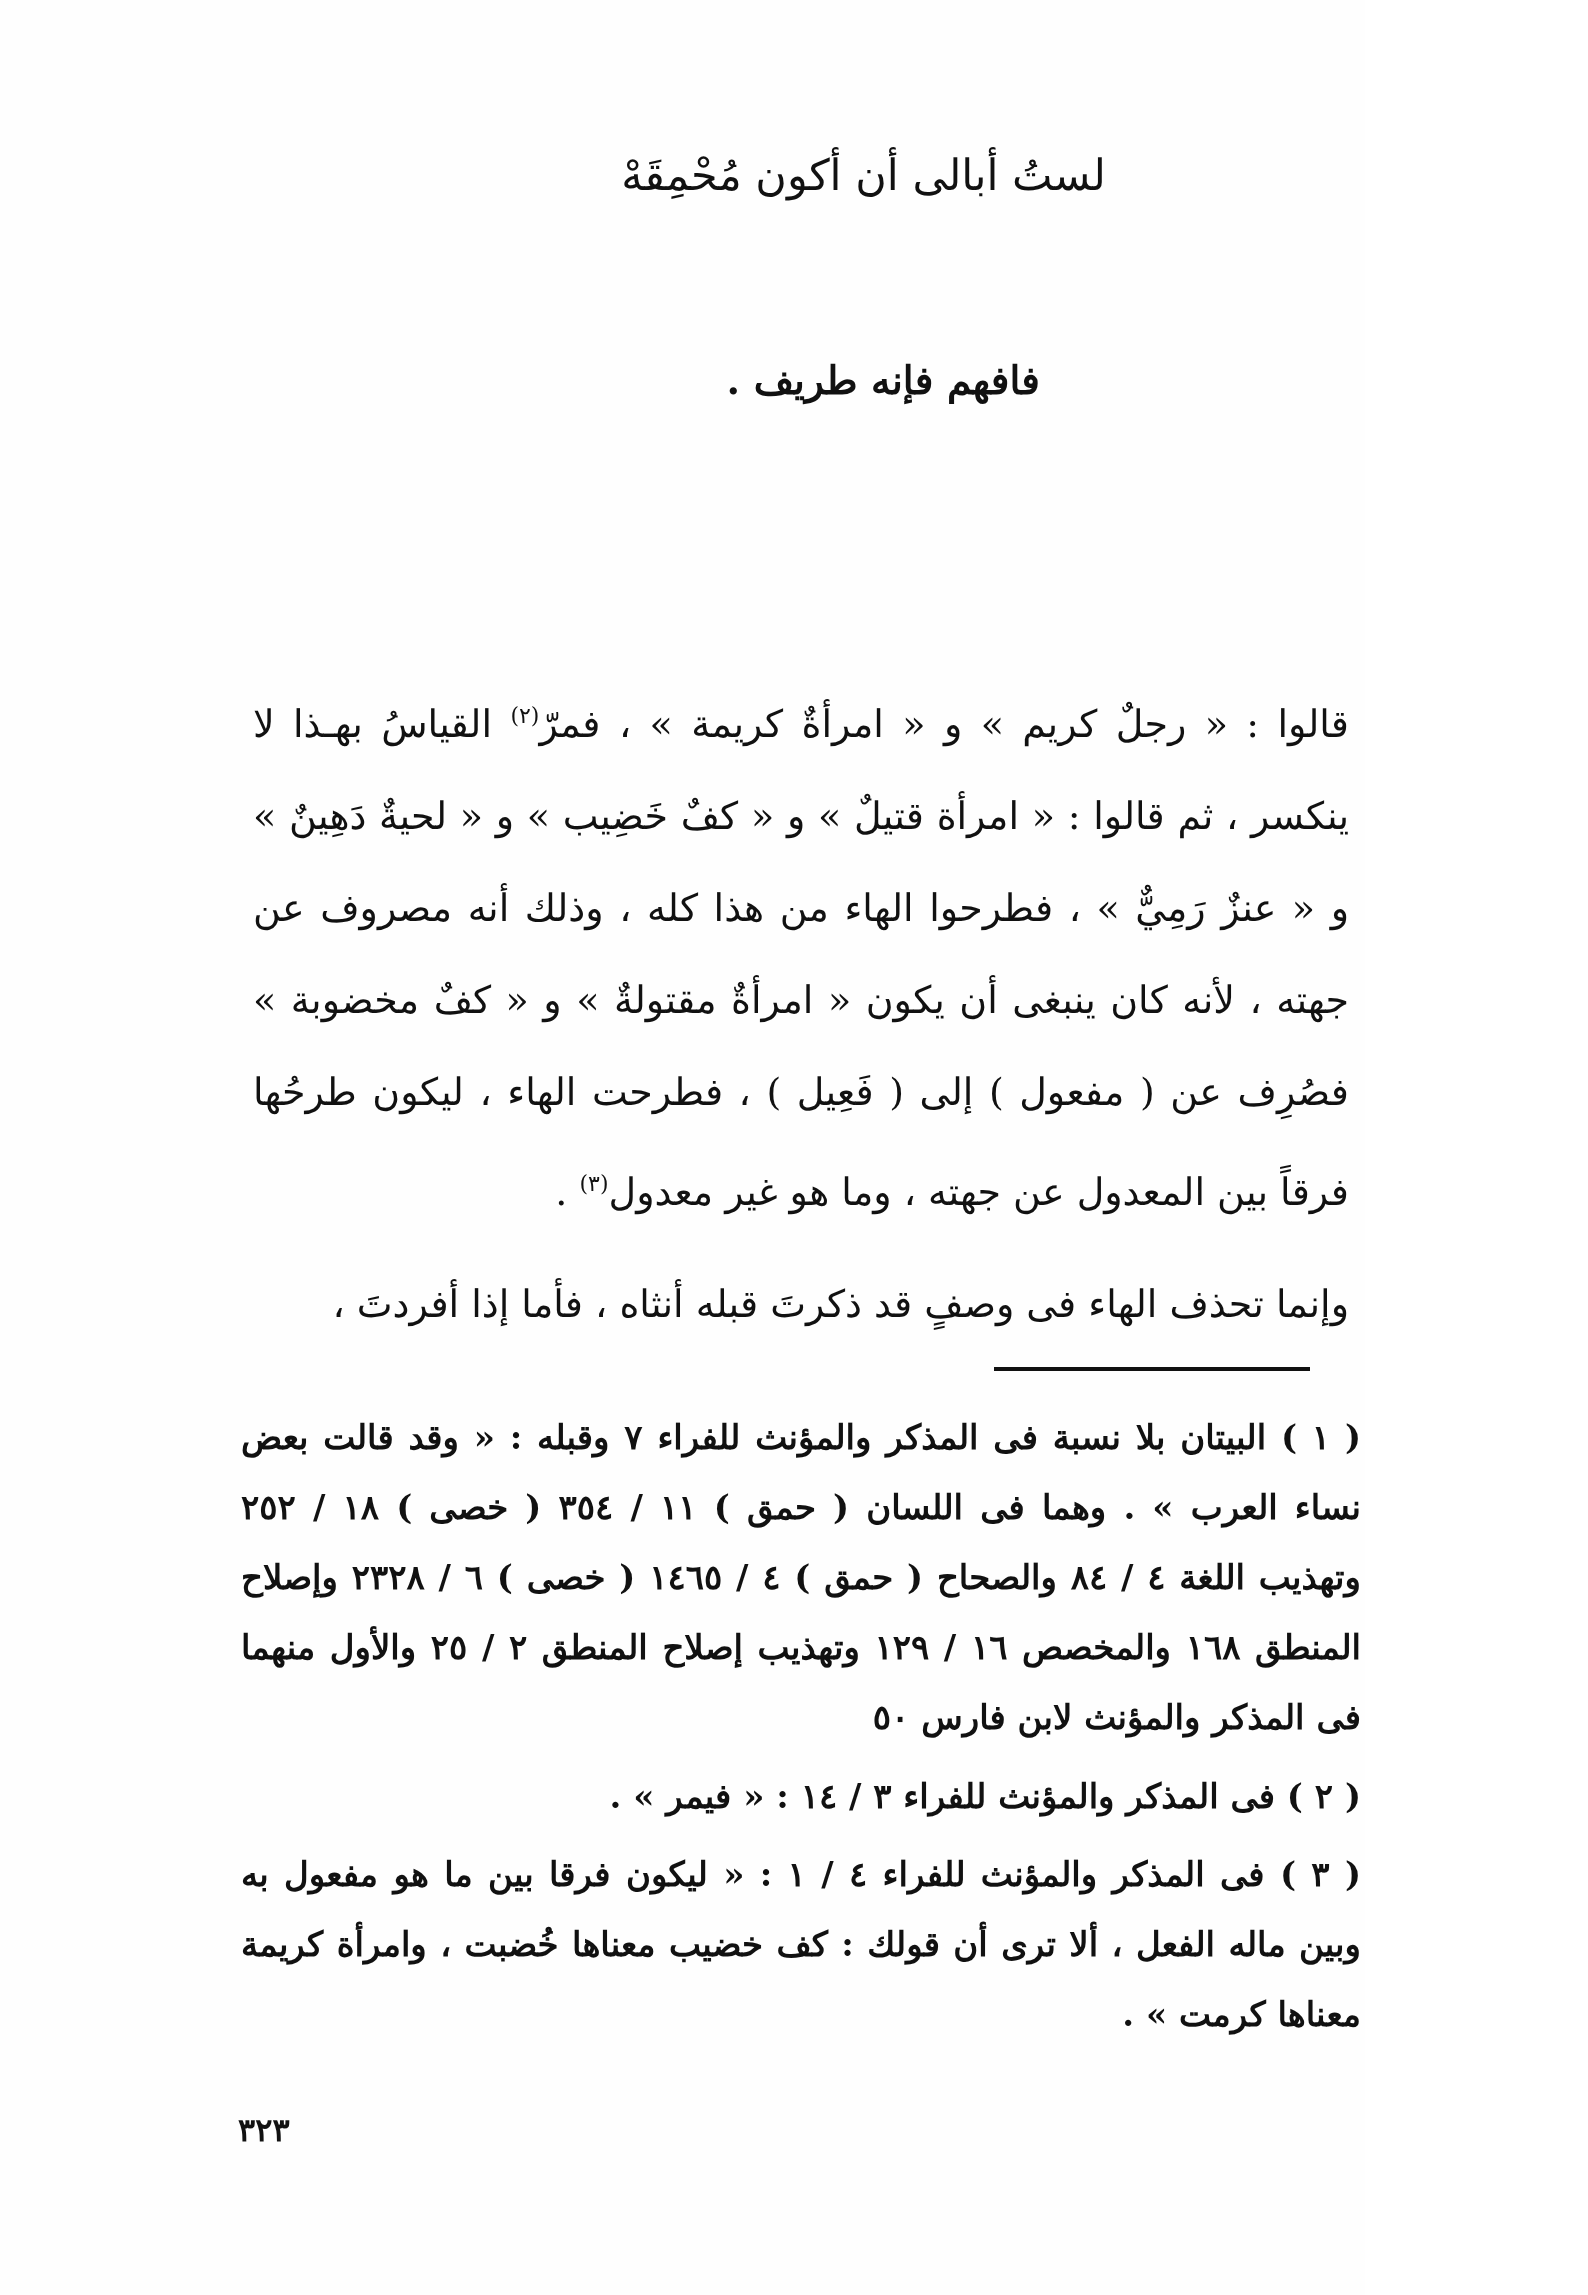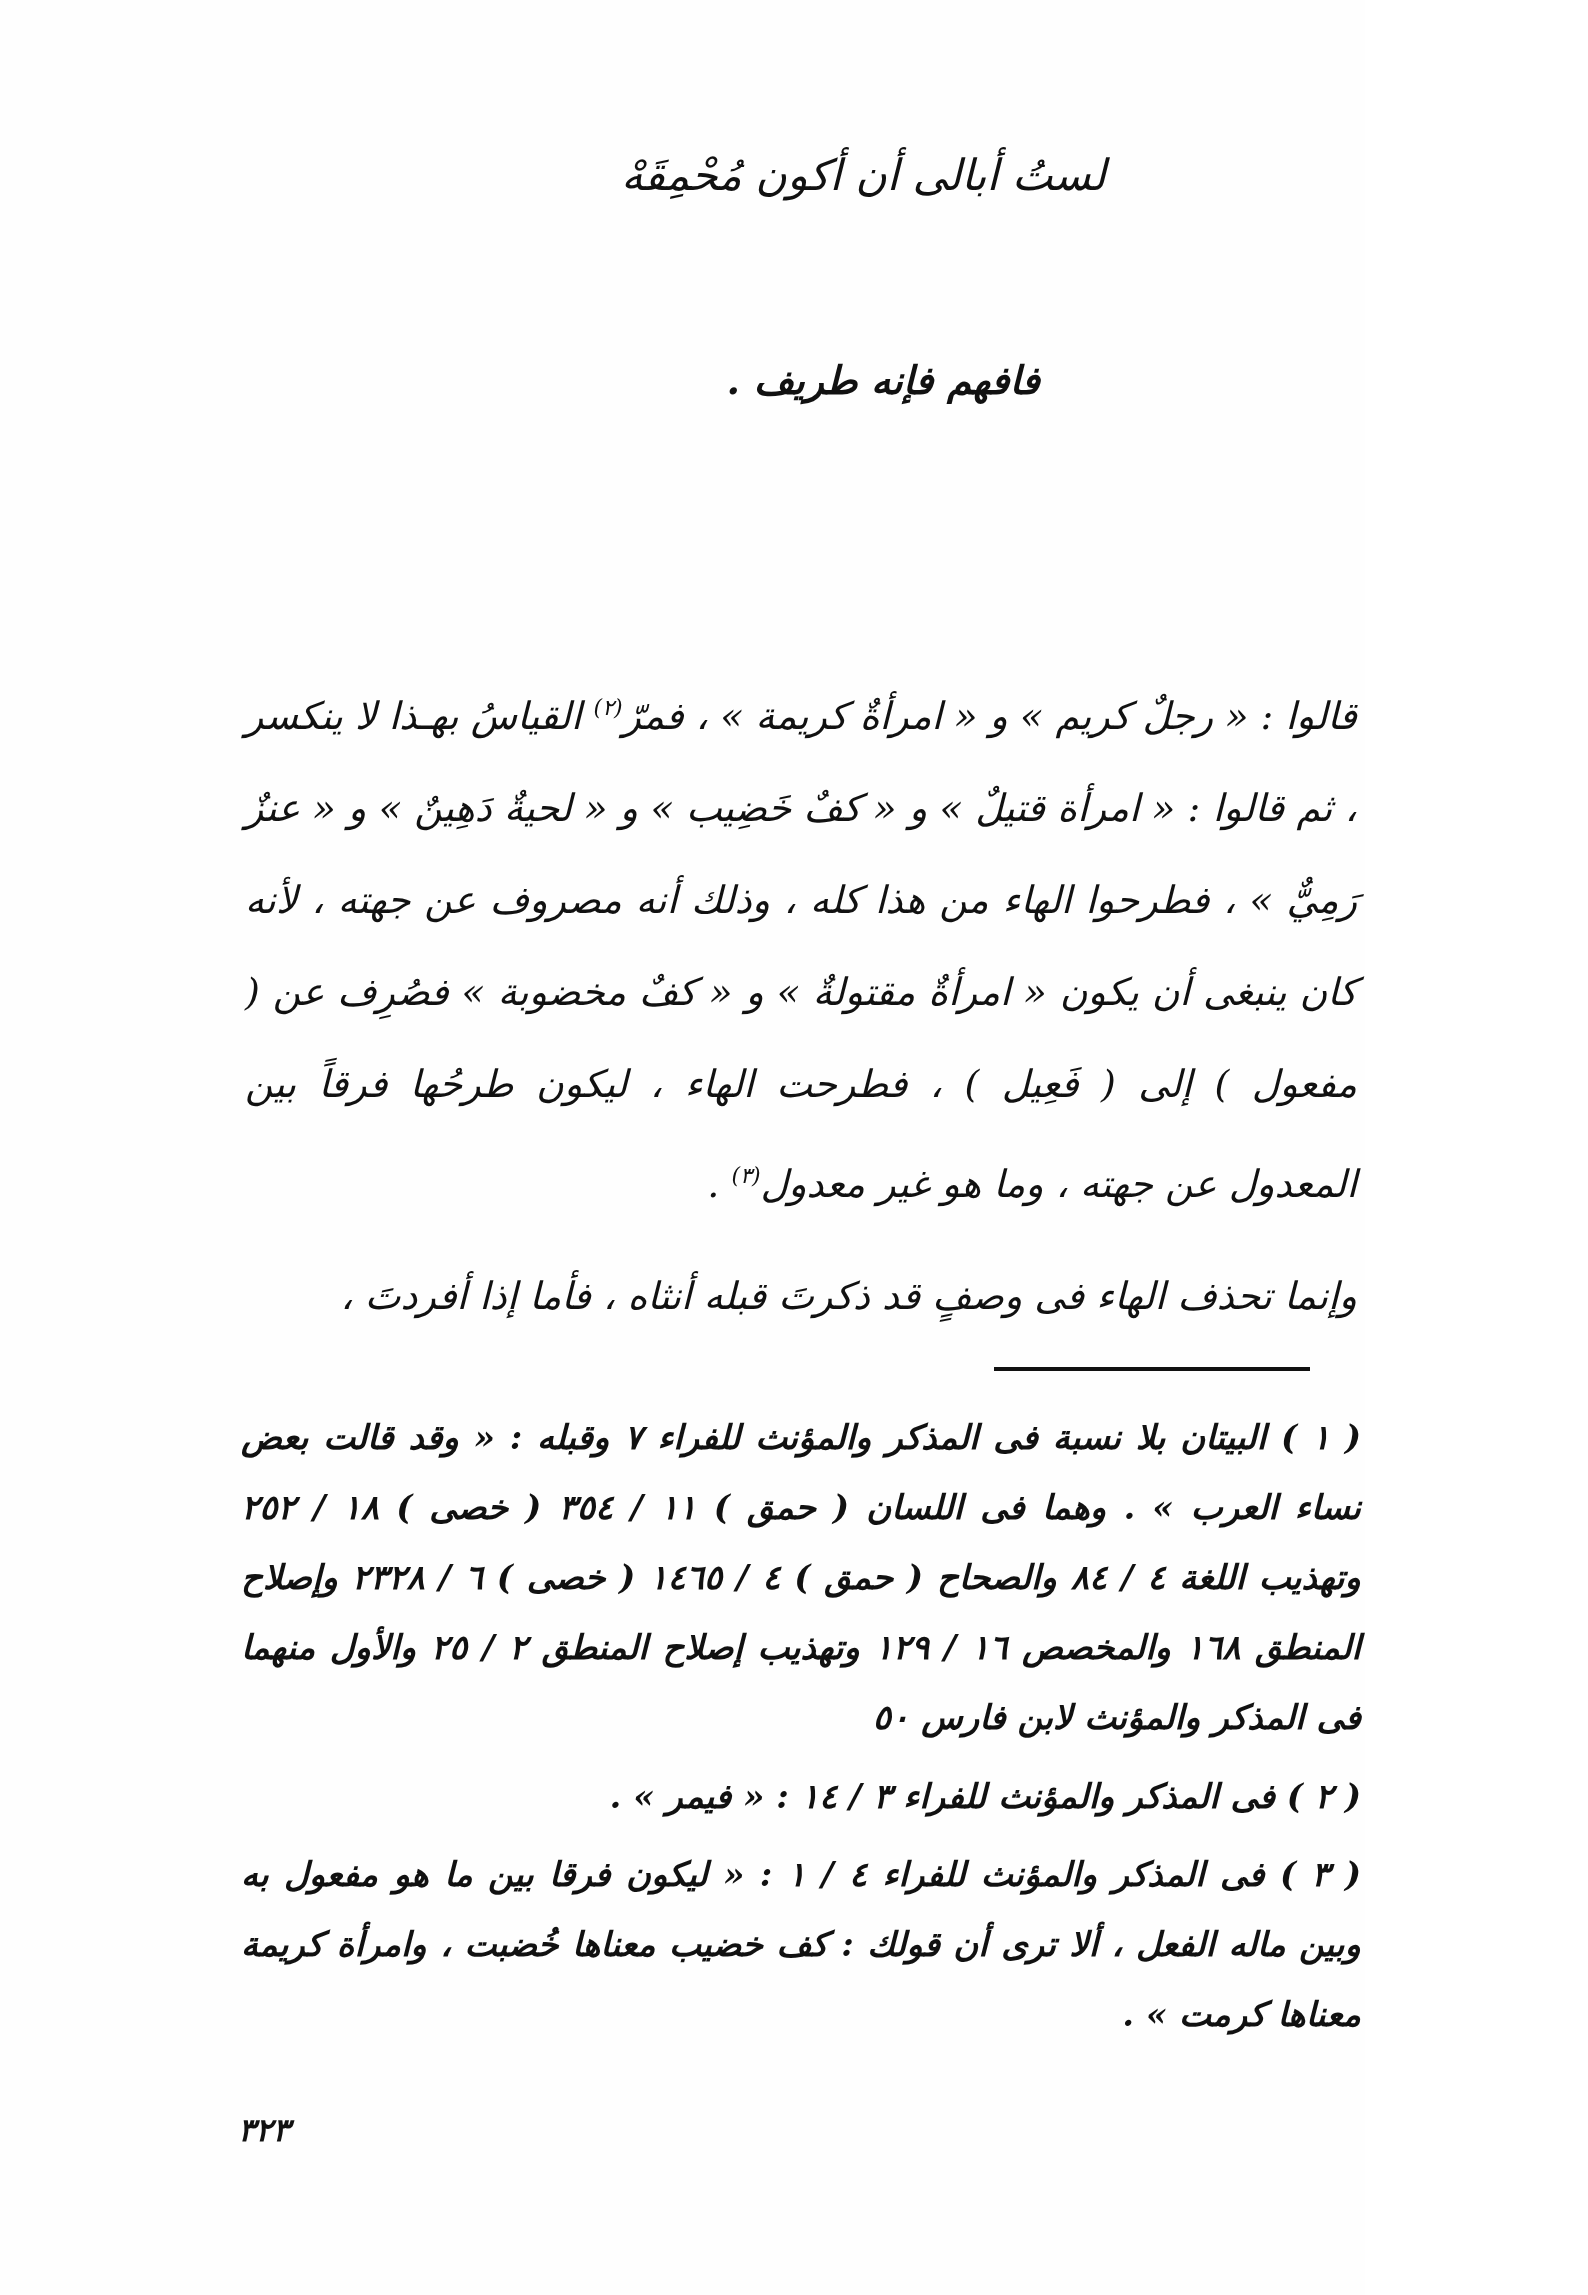--- a/index.html
+++ b/index.html
@@ -4,21 +4,20 @@
   <style>
     html, body { margin: 0; padding: 0; background: #ffffff; }
     body {
       width: 1589px; height: 2295px; position: relative; overflow: hidden;
       font-family: "DejaVu Serif", "Liberation Serif", serif;
       color: #111111;
     }
     .page {
       position: absolute; left: 0; top: 0; width: 1365px; height: 2295px;
       background: #fefefe;
-      font-style: italic;
     }
     .rtl { direction: rtl; unicode-bidi: embed; }
     .verse {
       position: absolute; left: 479px; width: 769px;
       font-size: 43px; text-align: center; white-space: nowrap;
     }
     .verse-1 { top: 150px; }
     .verse-2 { top: 244px; }
     .verse-1 .hemistich, .verse-2 .hemistich { display: inline-block; }
     .fn-ref { font-size: 22px; vertical-align: super; }
@@ -28,21 +27,21 @@
     }
     .section-heading {
       position: absolute; left: 0; width: 1589px; top: 523px;
       text-align: center; font-size: 48px;
     }
     .body-text {
       position: absolute; left: 241px; width: 1120px; top: 658px;
       font-size: 38px; line-height: 92px; text-align: justify;
       text-align-last: right;
     }
-    .body-text p { margin: 4px; }
+    .body-text p { margin: 12px; }
     .body-text .para-gap { margin-top: 20.5px; }
     .separator {
       position: absolute; left: 994px; top: 1367px; width: 316px; height: 0;
       border-top: 4.3px solid #111111;
     }
     .footnotes {
       position: absolute; left: 241px; width: 1120px; top: 1402px;
       font-size: 34px; font-weight: bold; line-height: 70px;
       text-align: justify; text-align-last: right;
     }

